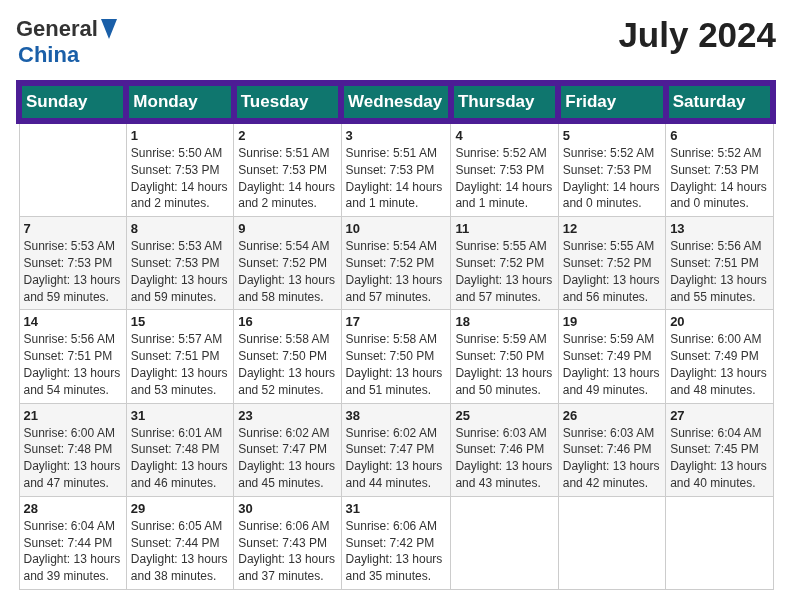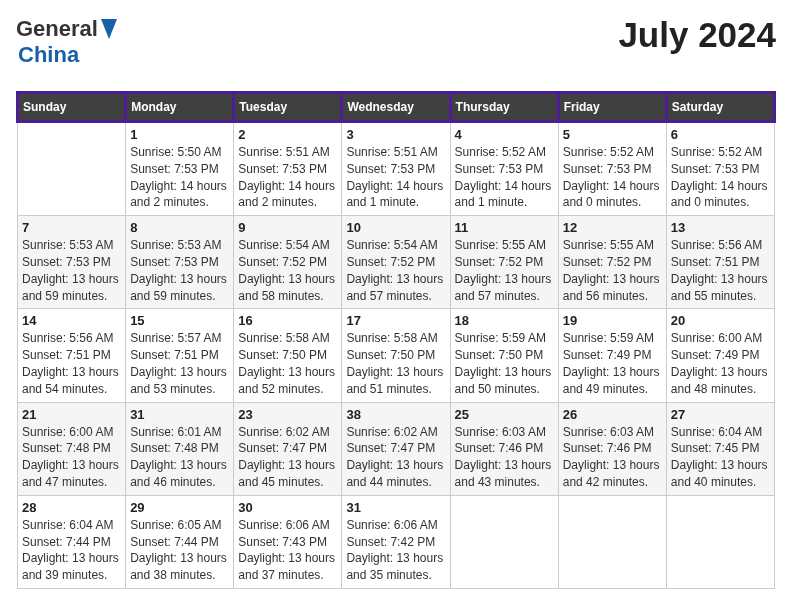--- a/index.html
+++ b/index.html
@@ -7,21 +7,21 @@
       font-family: Arial, sans-serif;
       background: #fff;
       width: 792px;
       min-height: 612px;
       padding: 16px;
     }
     .header {
       display: flex;
       justify-content: space-between;
       align-items: flex-start;
-      margin-bottom: 23px;
+      margin-bottom: 12px;
     }
     .logo {
       display: flex;
       flex-direction: column;
       align-items: flex-start;
     }
     .title-section {
       text-align: right;
     }
     .month-title {
@@ -33,27 +33,27 @@
     .location-title {
       font-size: 18px;
       color: #333;
     }
     table {
       width: 100%;
       border-collapse: collapse;
       font-size: 11px;
     }
     thead tr th {
-      background-color: #404040;
+      background-color: #0f766e;
       color: #fff;
       padding: 6px 4px;
       text-align: left;
-      font-size: 12px;
+      font-size: 17px;
       font-weight: bold;
-      border: 3px solid #4c1d95;
+      border: 6px solid #4c1d95;
     }
     tbody tr td {
       border: 1px solid #ccc;
       padding: 4px 4px;
       vertical-align: top;
       min-height: 60px;
       height: 80px;
     }
     tbody tr:nth-child(even) td {
       background-color: #f5f5f5;

